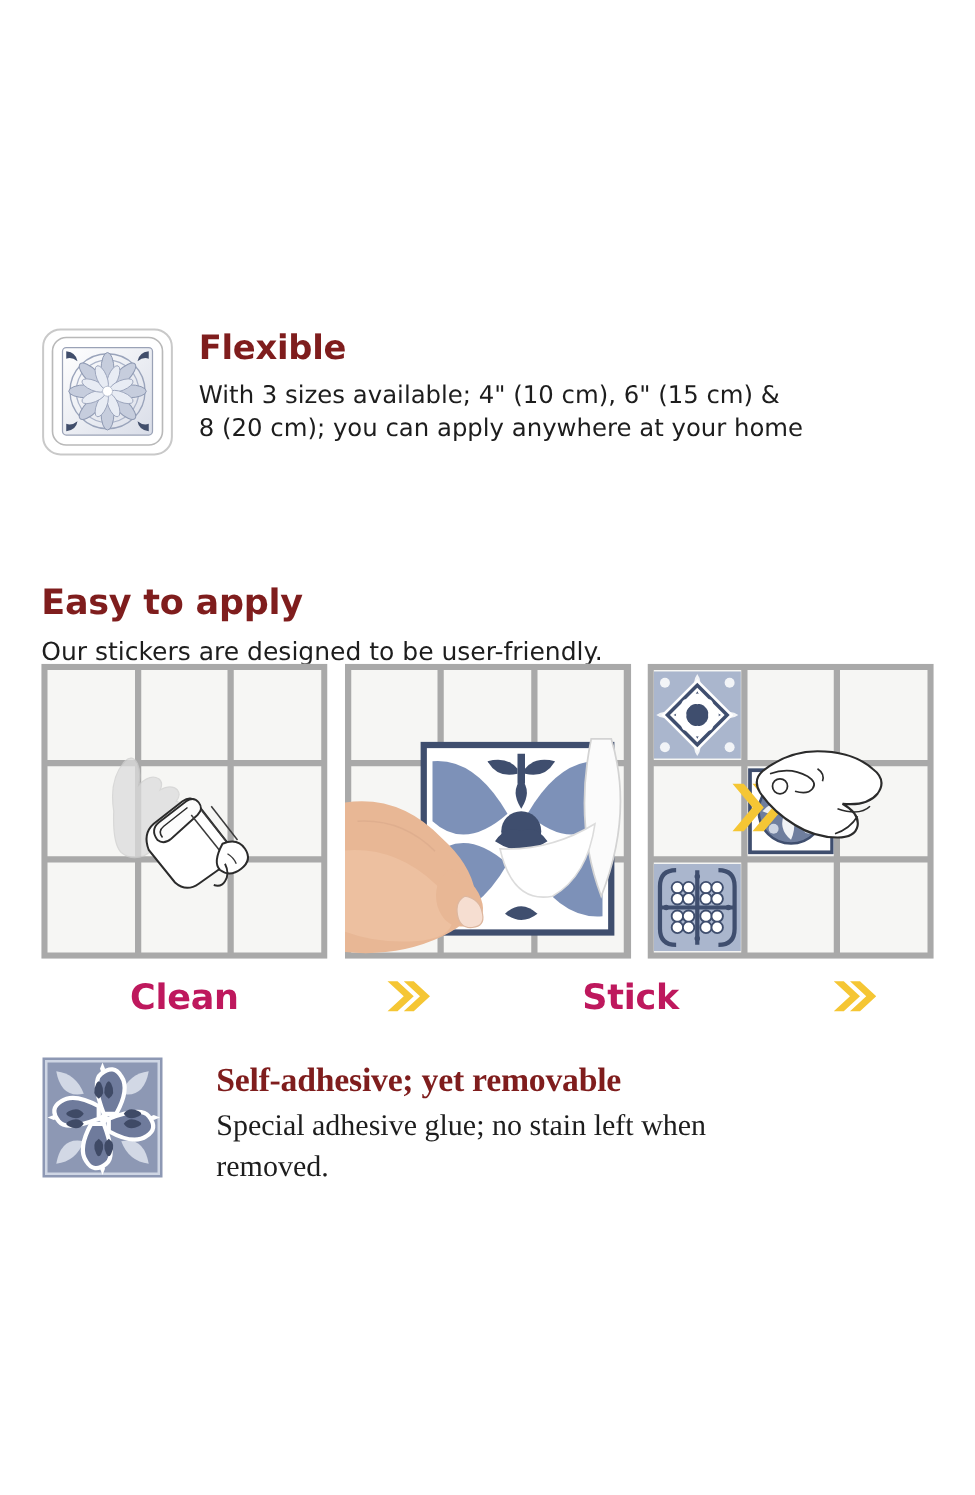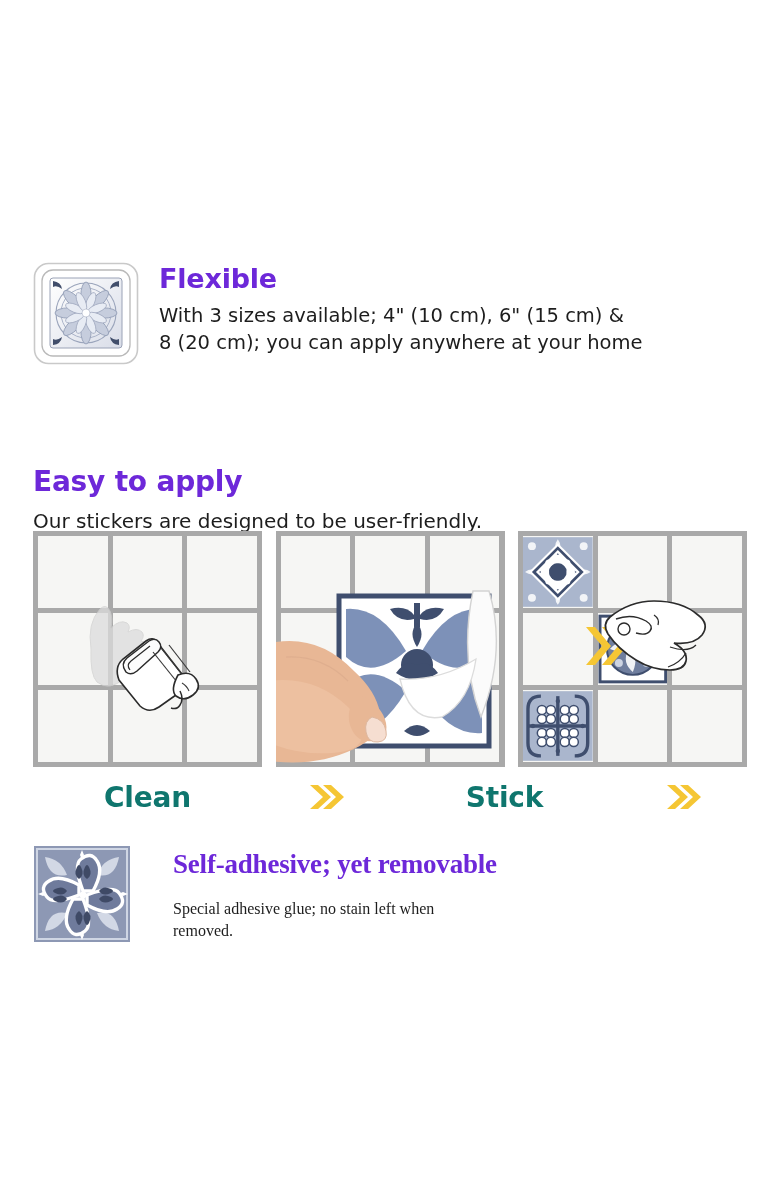--- a/index.html
+++ b/index.html
@@ -39,21 +39,21 @@
   .flex-text {
     position: absolute;
     left: 126px;
     top: 2px;
     width: 588px;
   }
   .h-bold {
     font-weight: bold;
     font-size: 27px;
     letter-spacing: -0.2px;
-    color: #6d28d9;
+    color: #7f1d1d;
     margin: 0;
     line-height: 1.12;
   }
   .body-text {
     font-size: 19.5px;
     line-height: 1.38;
     color: #1d1d1d;
     margin: 0;
     white-space: pre-line;
   }
@@ -119,21 +119,21 @@
     width: 714px;
     height: 44px;
     display: flex;
     align-items: center;
   }
   .step-cell {
     width: 229px;
     text-align: center;
     font-size: 28px;
     font-weight: bold;
-    color: #0f766e;
+    color: #be185d;
     letter-spacing: -0.2px;
   }
   .chev-cell {
     flex: 1;
     display: flex;
     align-items: center;
     justify-content: center;
   }
 
   
@@ -152,21 +152,21 @@
     width: 100px;
     height: 100px;
   }
   .adh-text {
     position: absolute;
     left: 140px;
     top: 4px;
     width: 574px;
   }
   .adh-text .h-bold { font-size: 27px; }
-  .adh-text .body-text { margin-top: 19px; font-size: 16px; line-height: 1.38; }
+  .adh-text .body-text { margin-top: 6px; font-size: 24px; line-height: 1.38; }
 </style>
 </head>
 <body>
 
 <div class="page">
 
   <div class="flex-block">
 
     <div class="flex-icon">
       <svg viewBox="0 0 106 108" class="svg-layer">

